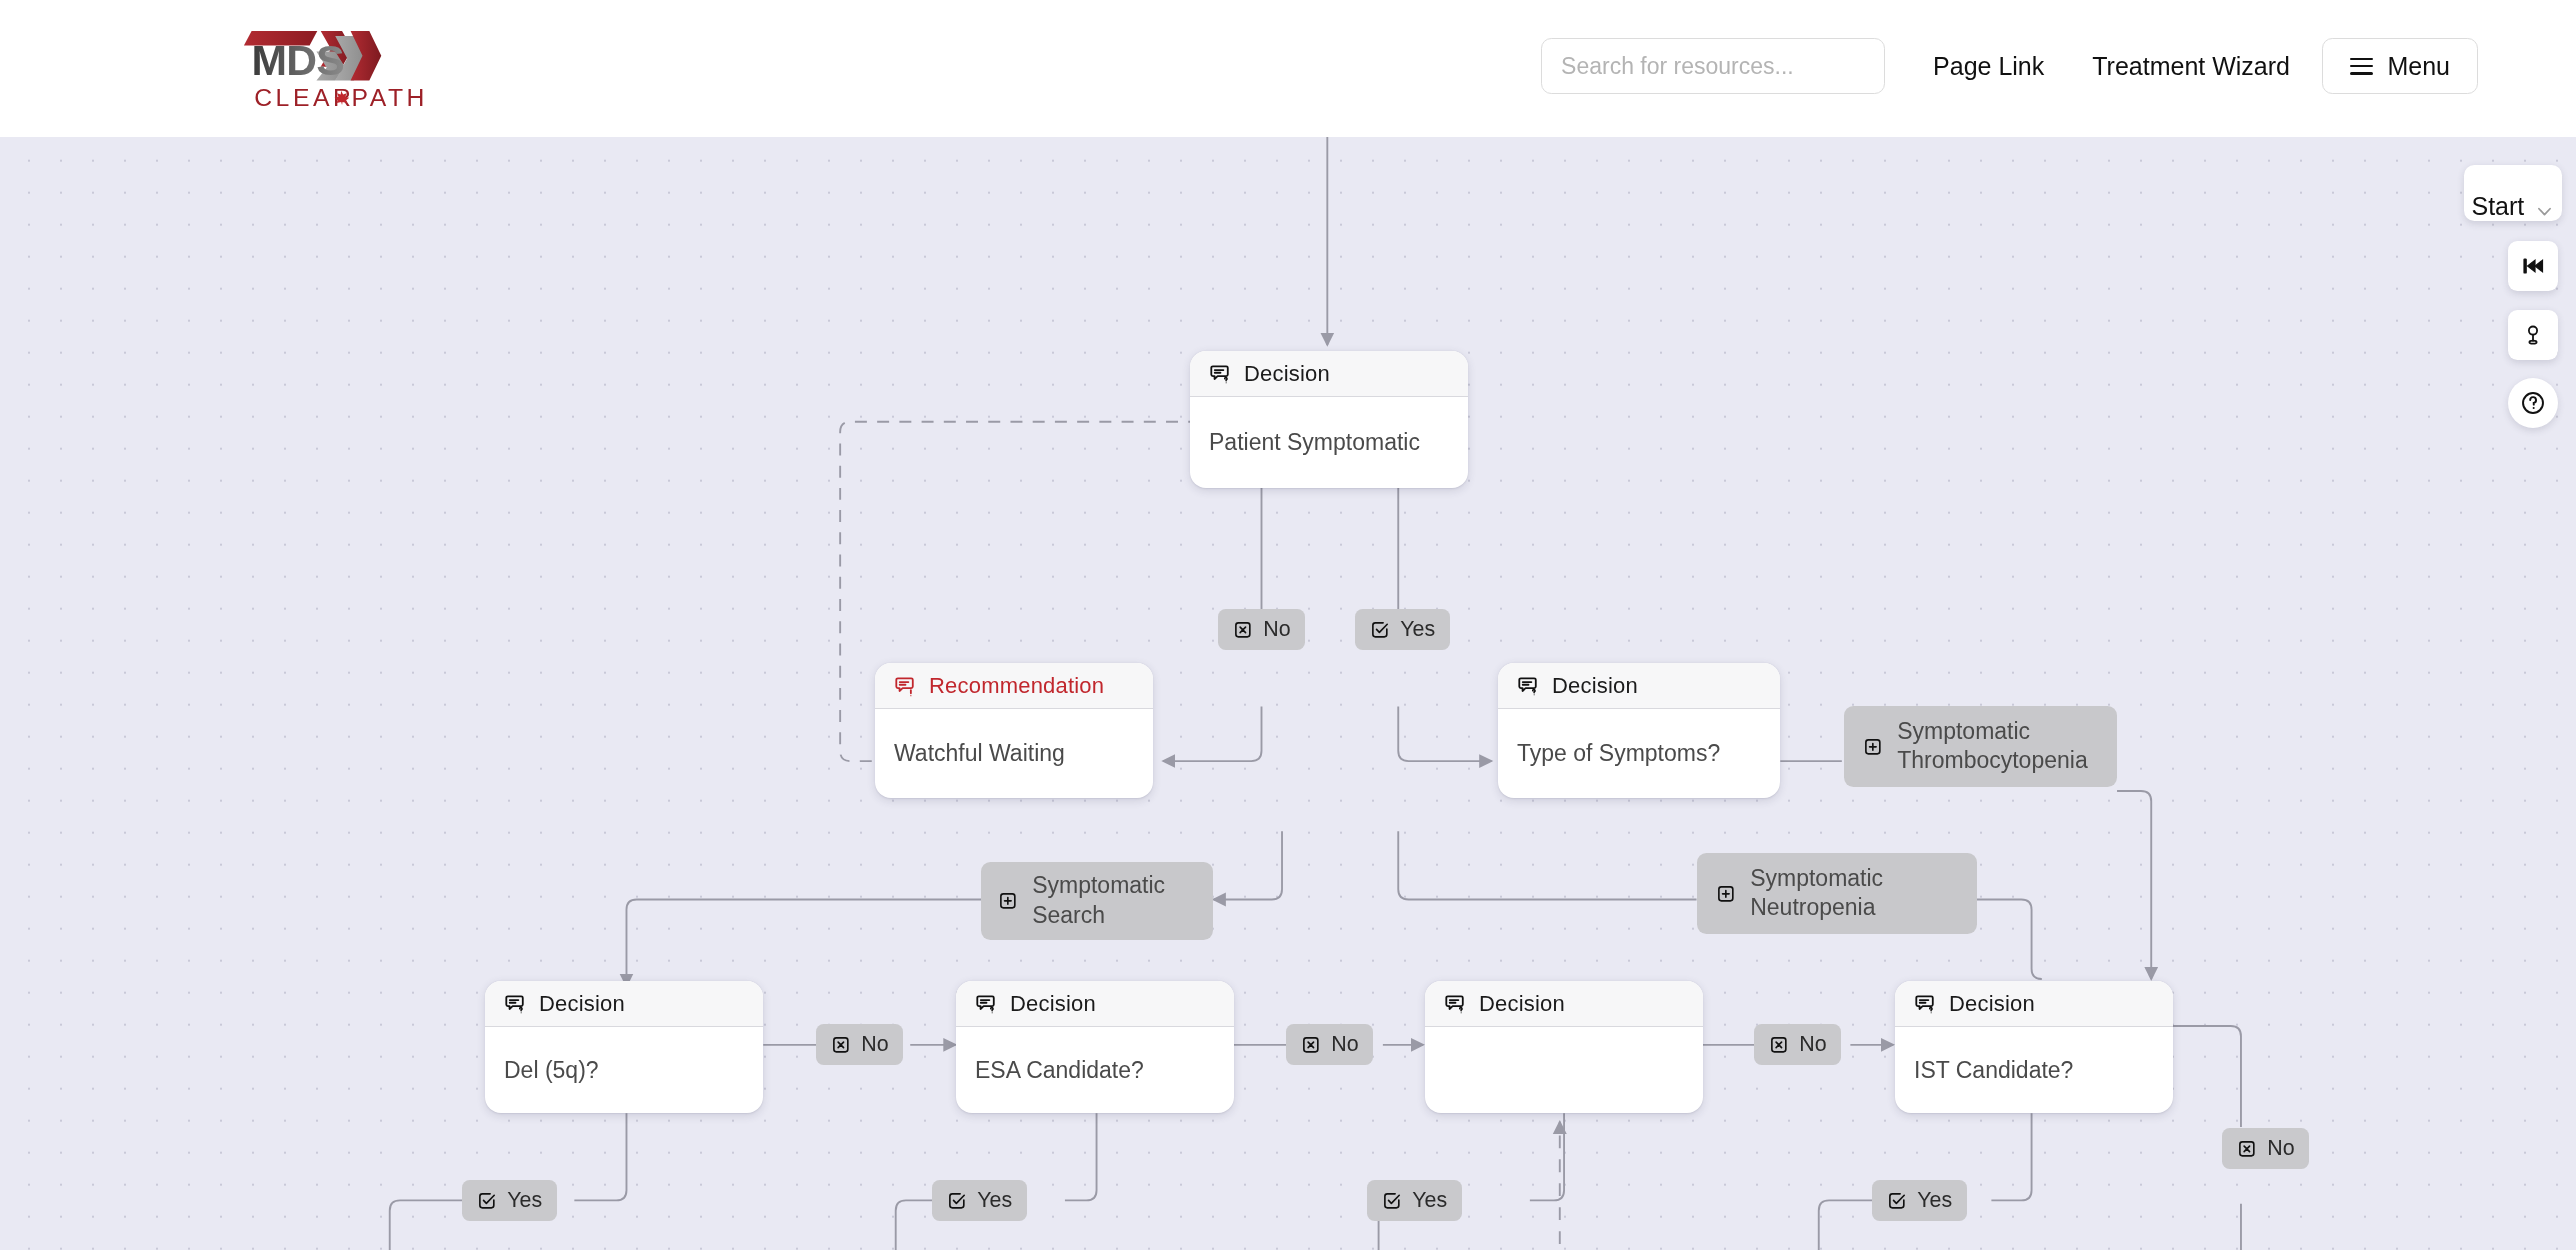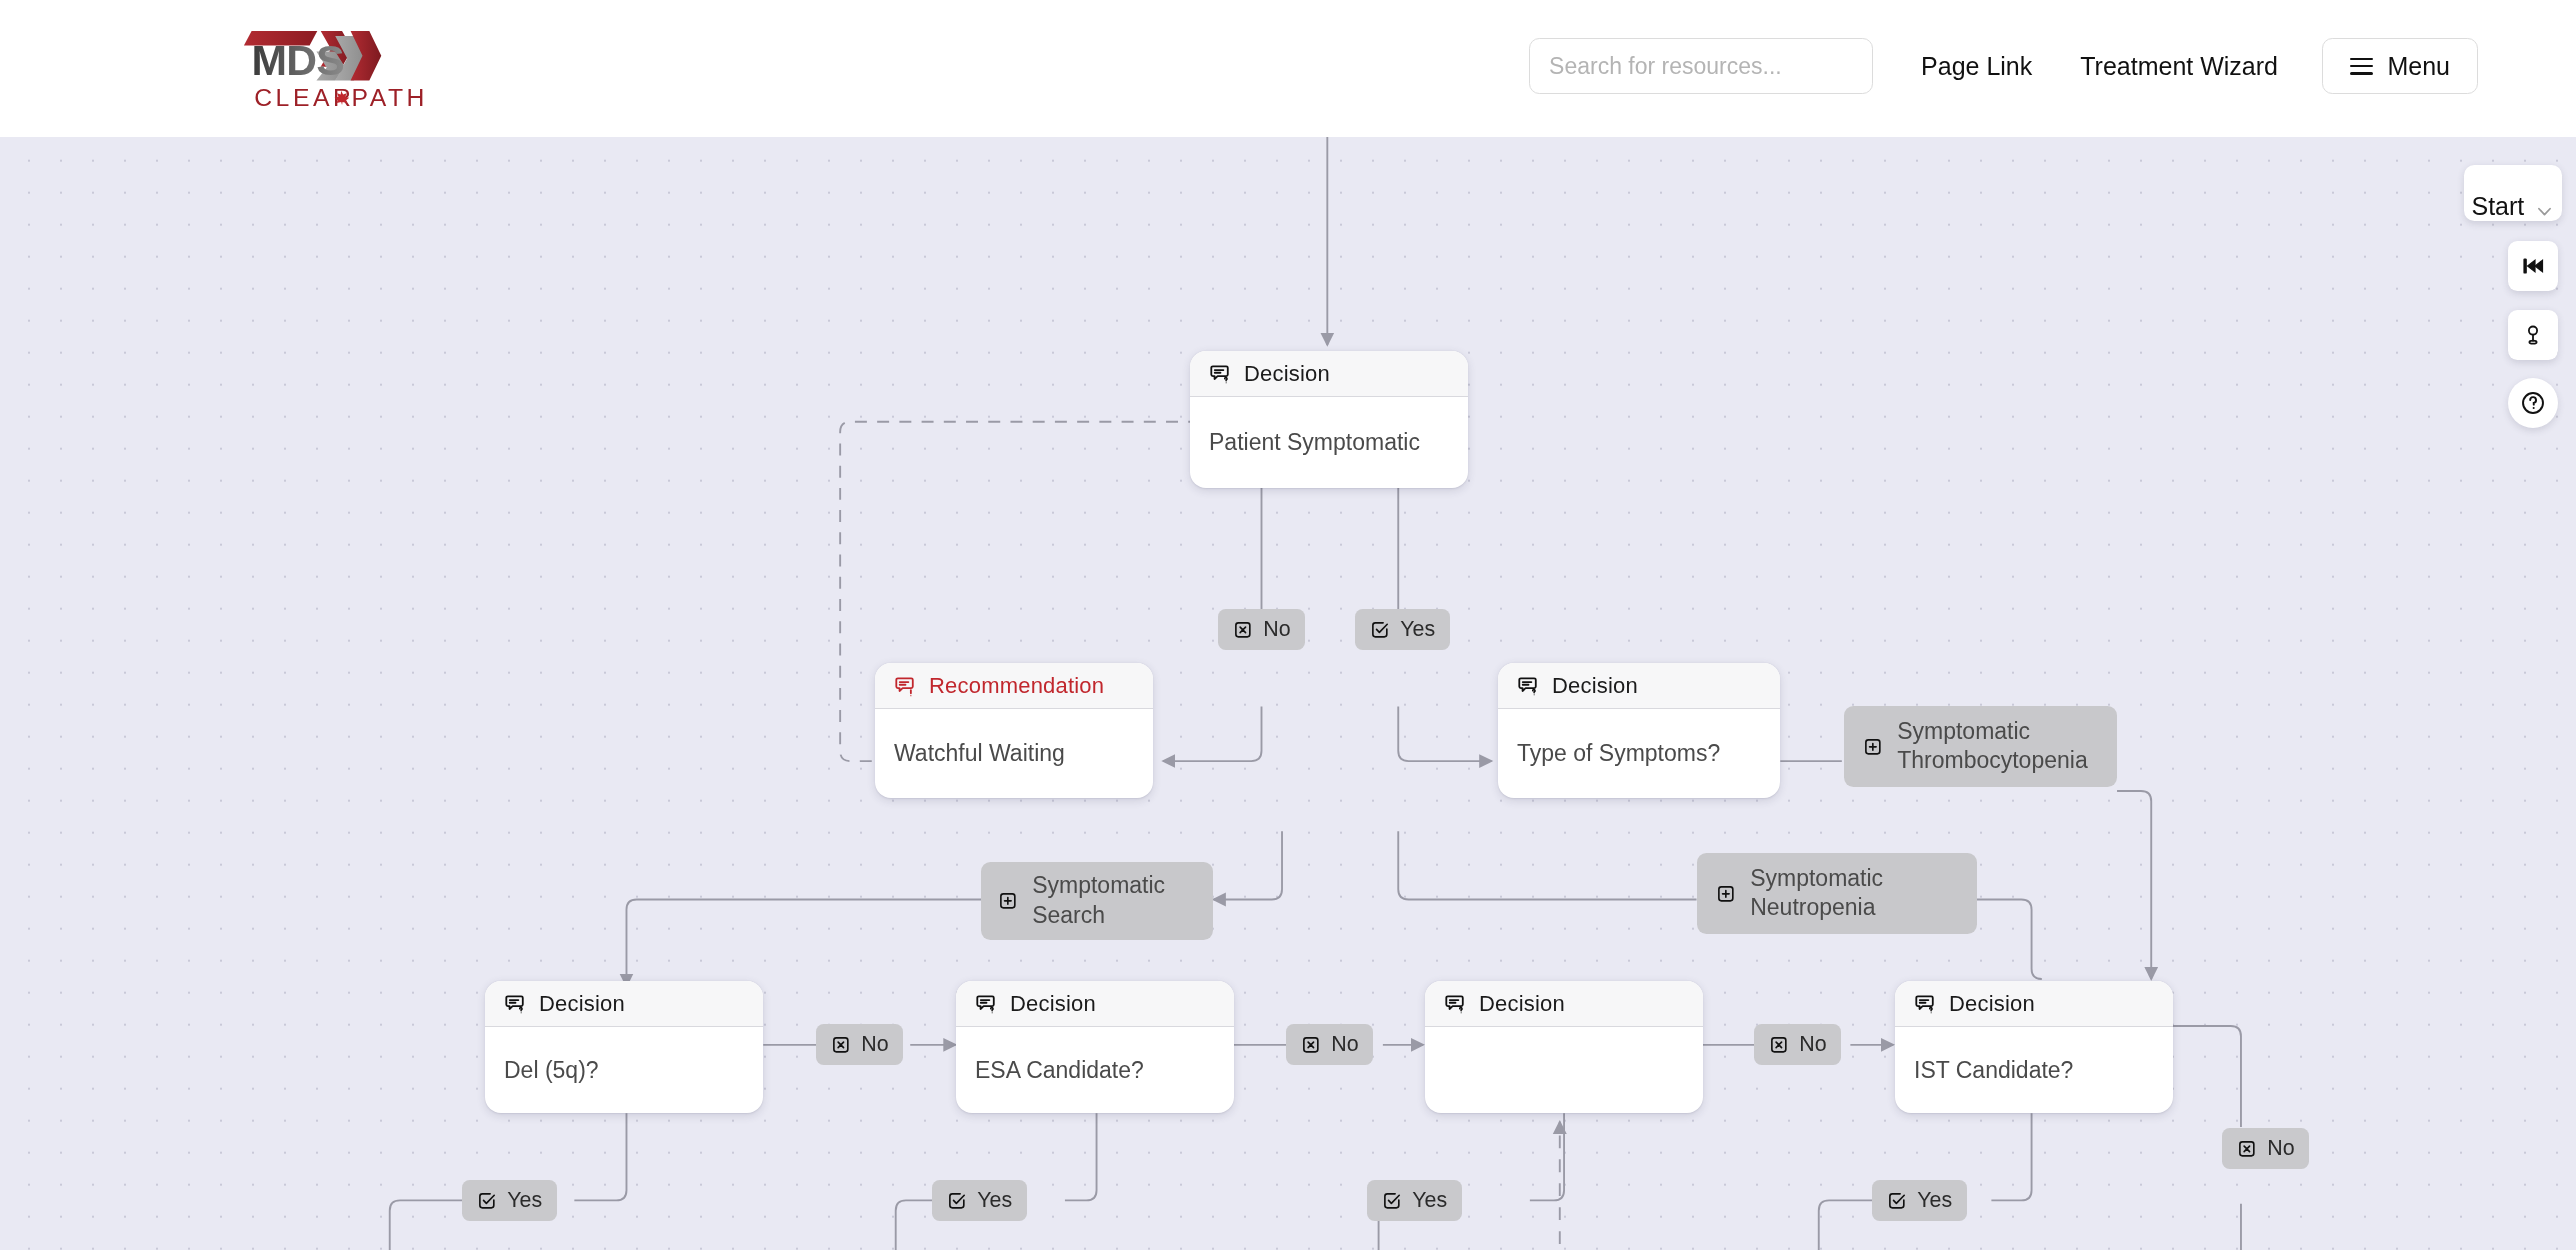--- a/index.html
+++ b/index.html
@@ -40,21 +40,21 @@
     font-family: "Liberation Sans", sans-serif;
     outline: none;
   }
   #search-box::placeholder { color: #b4b4b4; }
   .nav-link {
     font-size: 25px; color: #111;
     margin-left: 48px;
     cursor: pointer; white-space: nowrap;
   }
   #menu-btn {
-    margin-left: 44px;
+    margin-left: 32px;
     height: 56px; min-width: 156px;
     border: 1.3px solid #dcdcdc; border-radius: 10.3px;
     background: #fff;
     display: flex; align-items: center; justify-content: center; gap: 14.5px;
     cursor: pointer;
     padding: 0 20.5px;
   }
   #menu-btn .hamburger {
     width: 23px; height: 17px;
     display: flex; flex-direction: column; justify-content: space-between;

